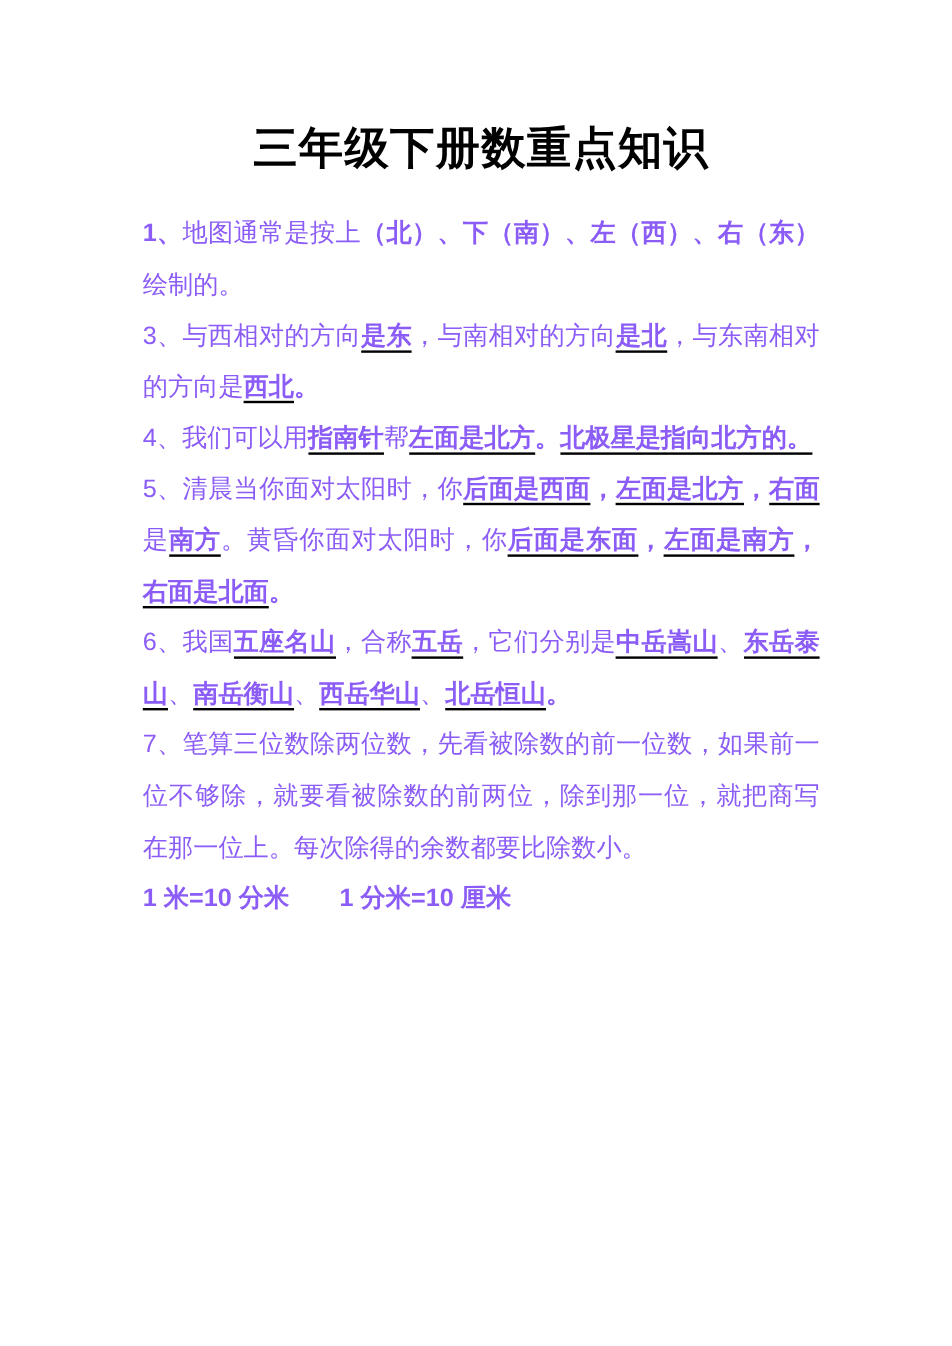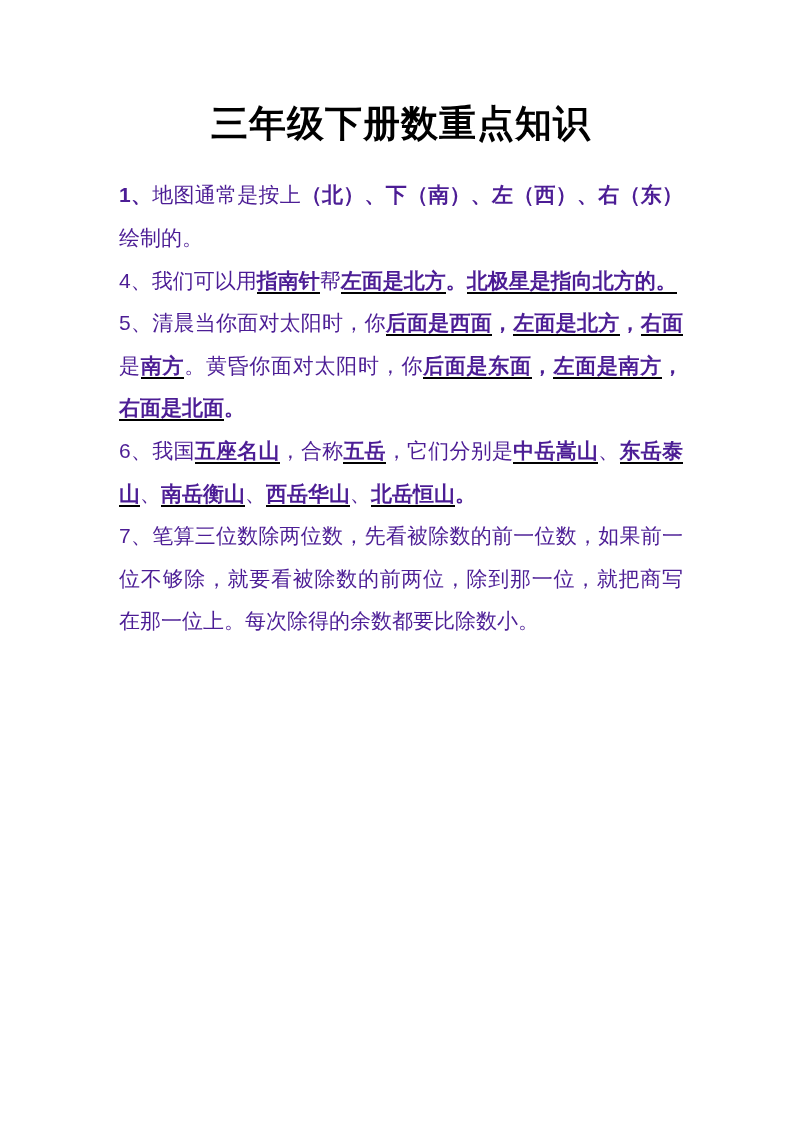--- a/index.html
+++ b/index.html
@@ -26,30 +26,32 @@
     letter-spacing: 1px;
     margin-bottom: 28px;
     white-space: nowrap;
   }
   .content p {
     font-size: 21px;
     line-height: 42.6px;
     text-align: justify;
     text-justify: inter-character;
     text-justify: inter-ideograph;
-    color: #4c1d95;
+    color: #8b5cf6;
   }
   .seg-b { font-weight: 700; }
   .seg-u { border-bottom: 2px solid #000000; }
 </style>
 </head>
 <body>
 
 <div class="page">
   <h1 class="title">三年级下册数重点知识</h1>
   <div class="content">
       <p><span class="seg-b">1、</span><span>地图通常是按上</span><span class="seg-b">（北）、下（南）、左（西）、右（东）</span><span>绘制的。</span></p>
+      <p><span>3、与西相对的方向</span><span class="seg-b seg-u">是东</span><span>，</span><span>与南相对的方向</span><span class="seg-b seg-u">是北</span><span>，</span><span>与东南相对的方向是</span><span class="seg-b seg-u">西北</span><span class="seg-b">。</span></p>
       <p><span>4、我们可以用</span><span class="seg-b seg-u">指南针</span><span>帮</span><span class="seg-b seg-u">左面是北方</span><span class="seg-b">。</span><span class="seg-b seg-u">北极星是指向北方的。</span></p>
       <p><span>5、清晨当你面对太阳时，你</span><span class="seg-b seg-u">后面是西面</span><span class="seg-b">，</span><span class="seg-b seg-u">左面是北方</span><span class="seg-b">，</span><span class="seg-b seg-u">右面</span><span>是</span><span class="seg-b seg-u">南方</span><span>。黄昏你面对太阳时，你</span><span class="seg-b seg-u">后面是东面</span><span class="seg-b">，</span><span class="seg-b seg-u">左面是南方</span><span class="seg-b">，</span><span class="seg-b seg-u">右面是北面</span><span class="seg-b">。</span></p>
       <p><span>6、我国</span><span class="seg-b seg-u">五座名山</span><span>，合称</span><span class="seg-b seg-u">五岳</span><span>，它们分别是</span><span class="seg-b seg-u">中岳嵩山</span><span>、</span><span class="seg-b seg-u">东岳泰山</span><span>、</span><span class="seg-b seg-u">南岳衡山</span><span>、</span><span class="seg-b seg-u">西岳华山</span><span>、</span><span class="seg-b seg-u">北岳恒山</span><span class="seg-b">。</span></p>
       <p><span>7、笔算三位数除两位数，先看被除数的前一位数，如果前一位不够除，就要看被除数的前两位，除到那一位，就把商写在那一位上。每次除得的余数都要比除数小。</span></p>
+      <p><span class="seg-b">1 米=10 分米</span><span>　　</span><span class="seg-b">1 分米=10 厘米</span></p>
     </div>
 </div>
 
 </body></html>

